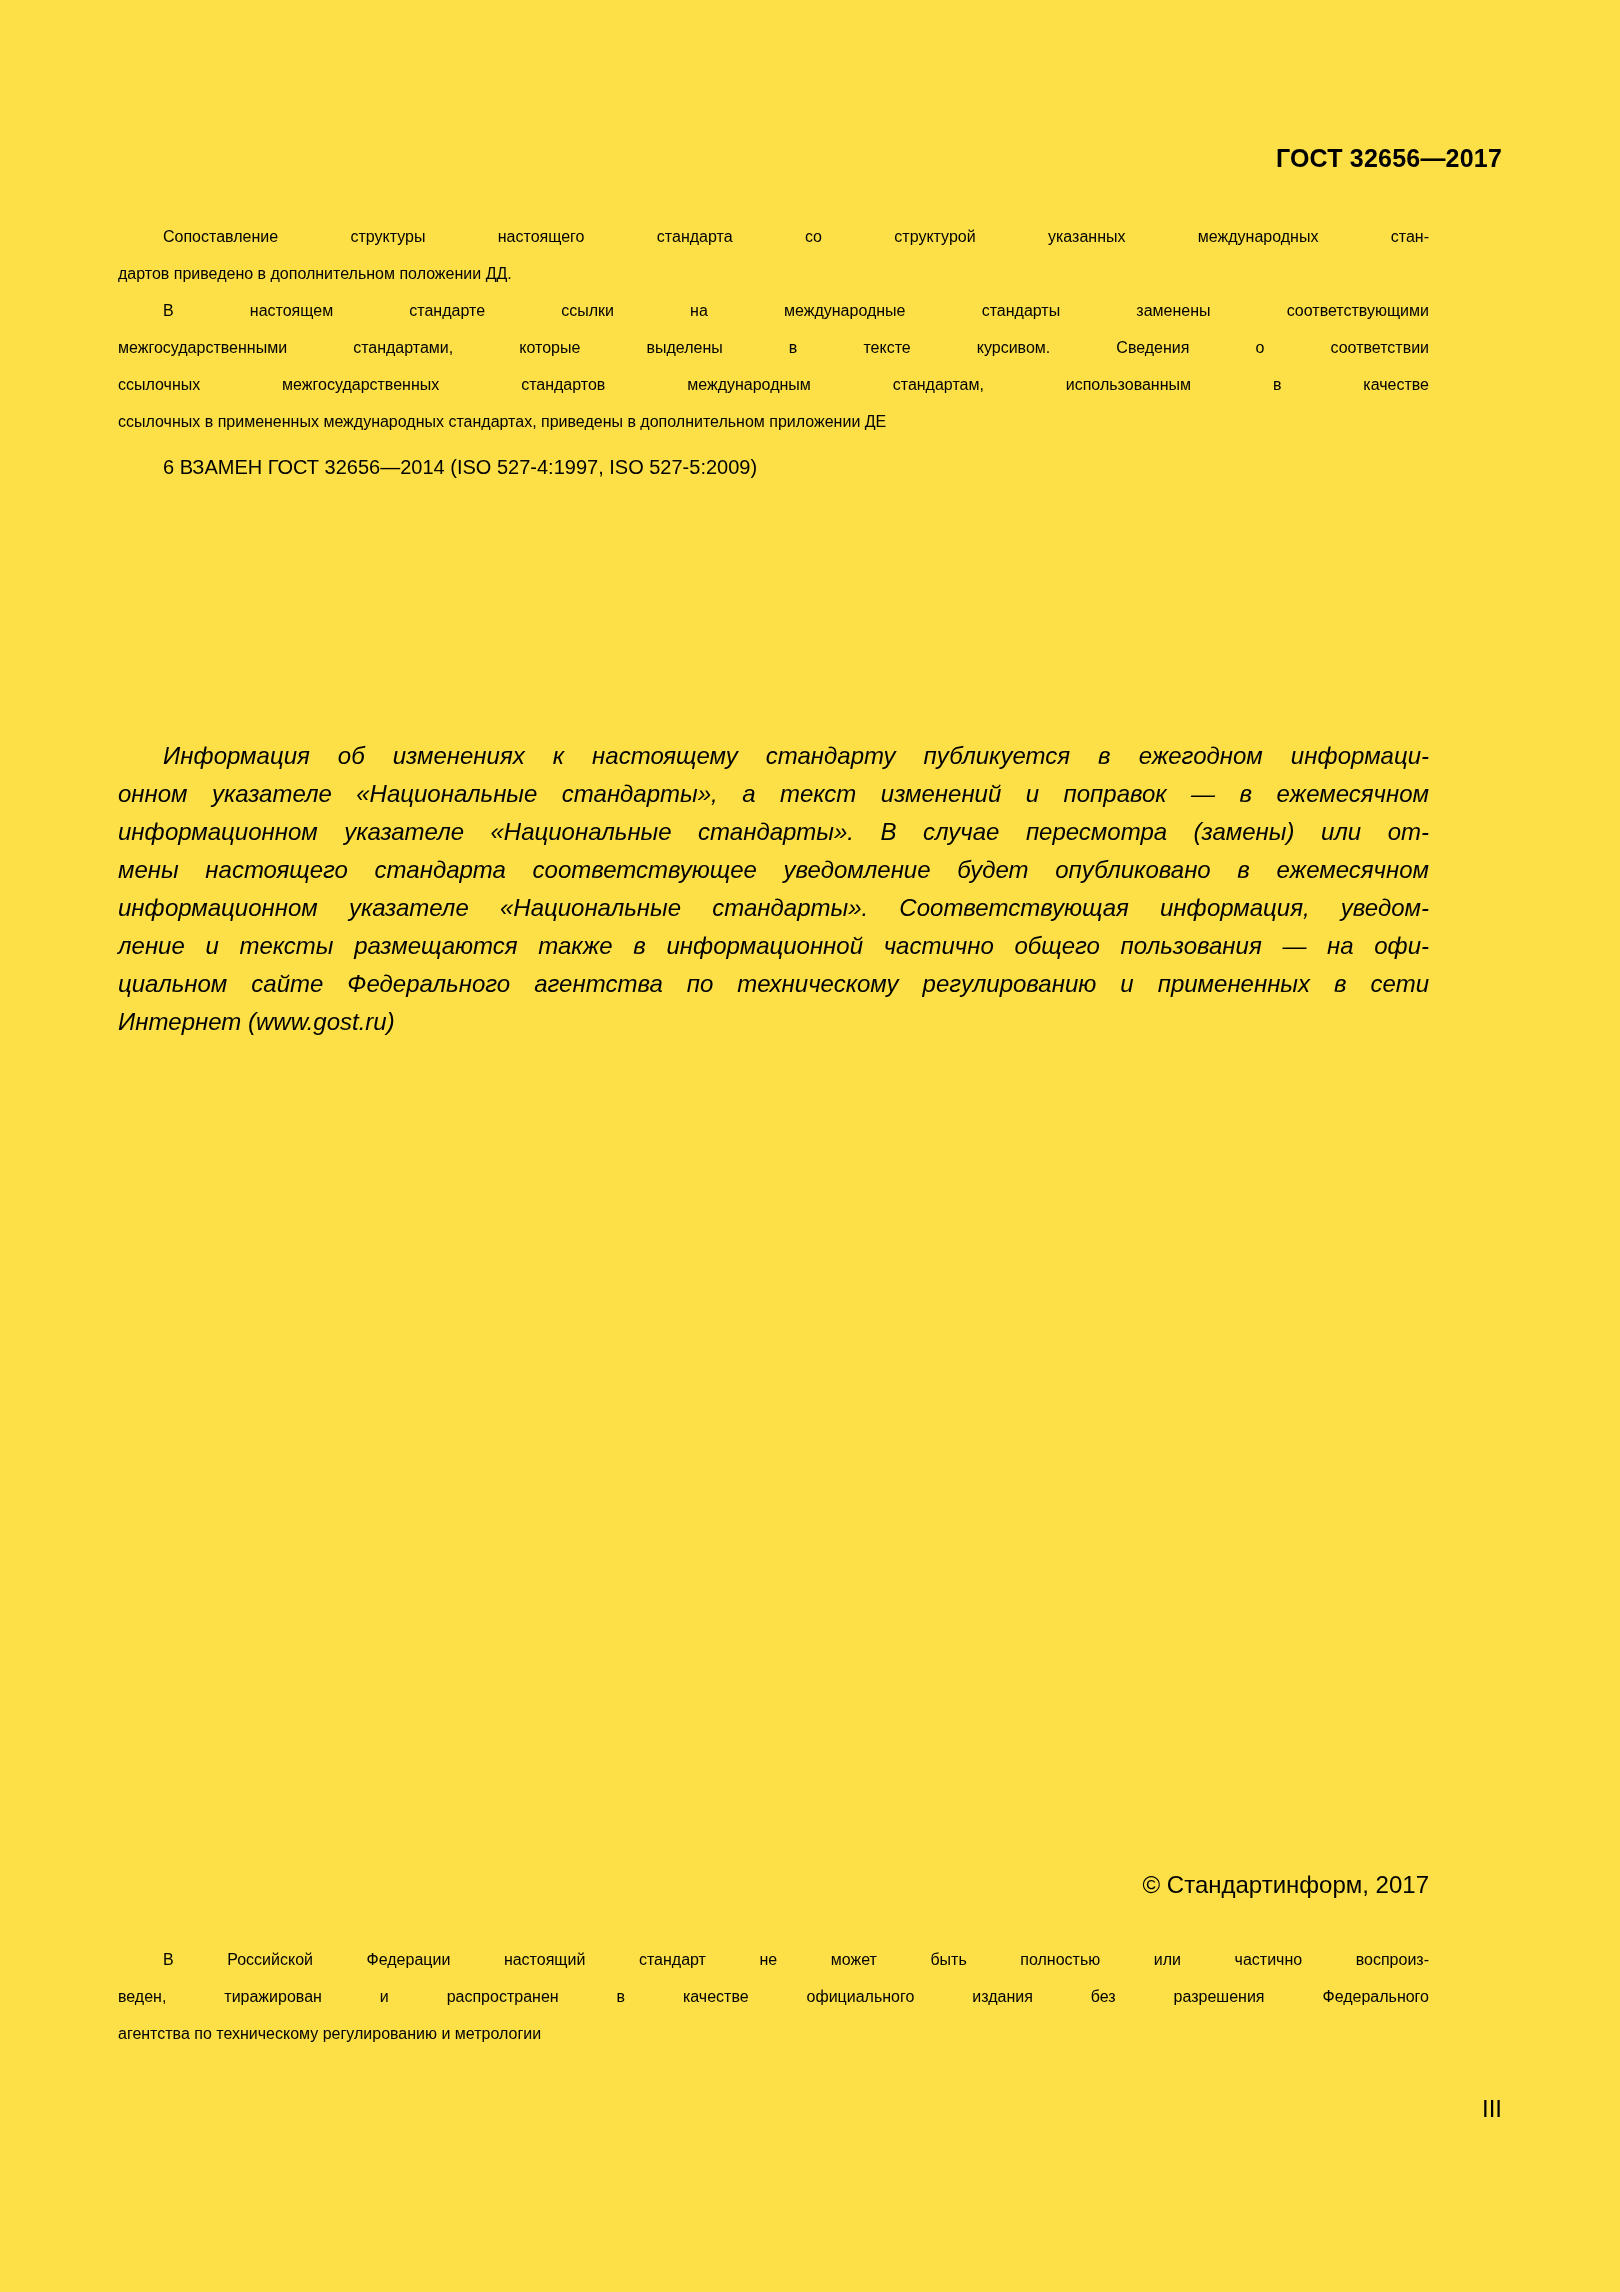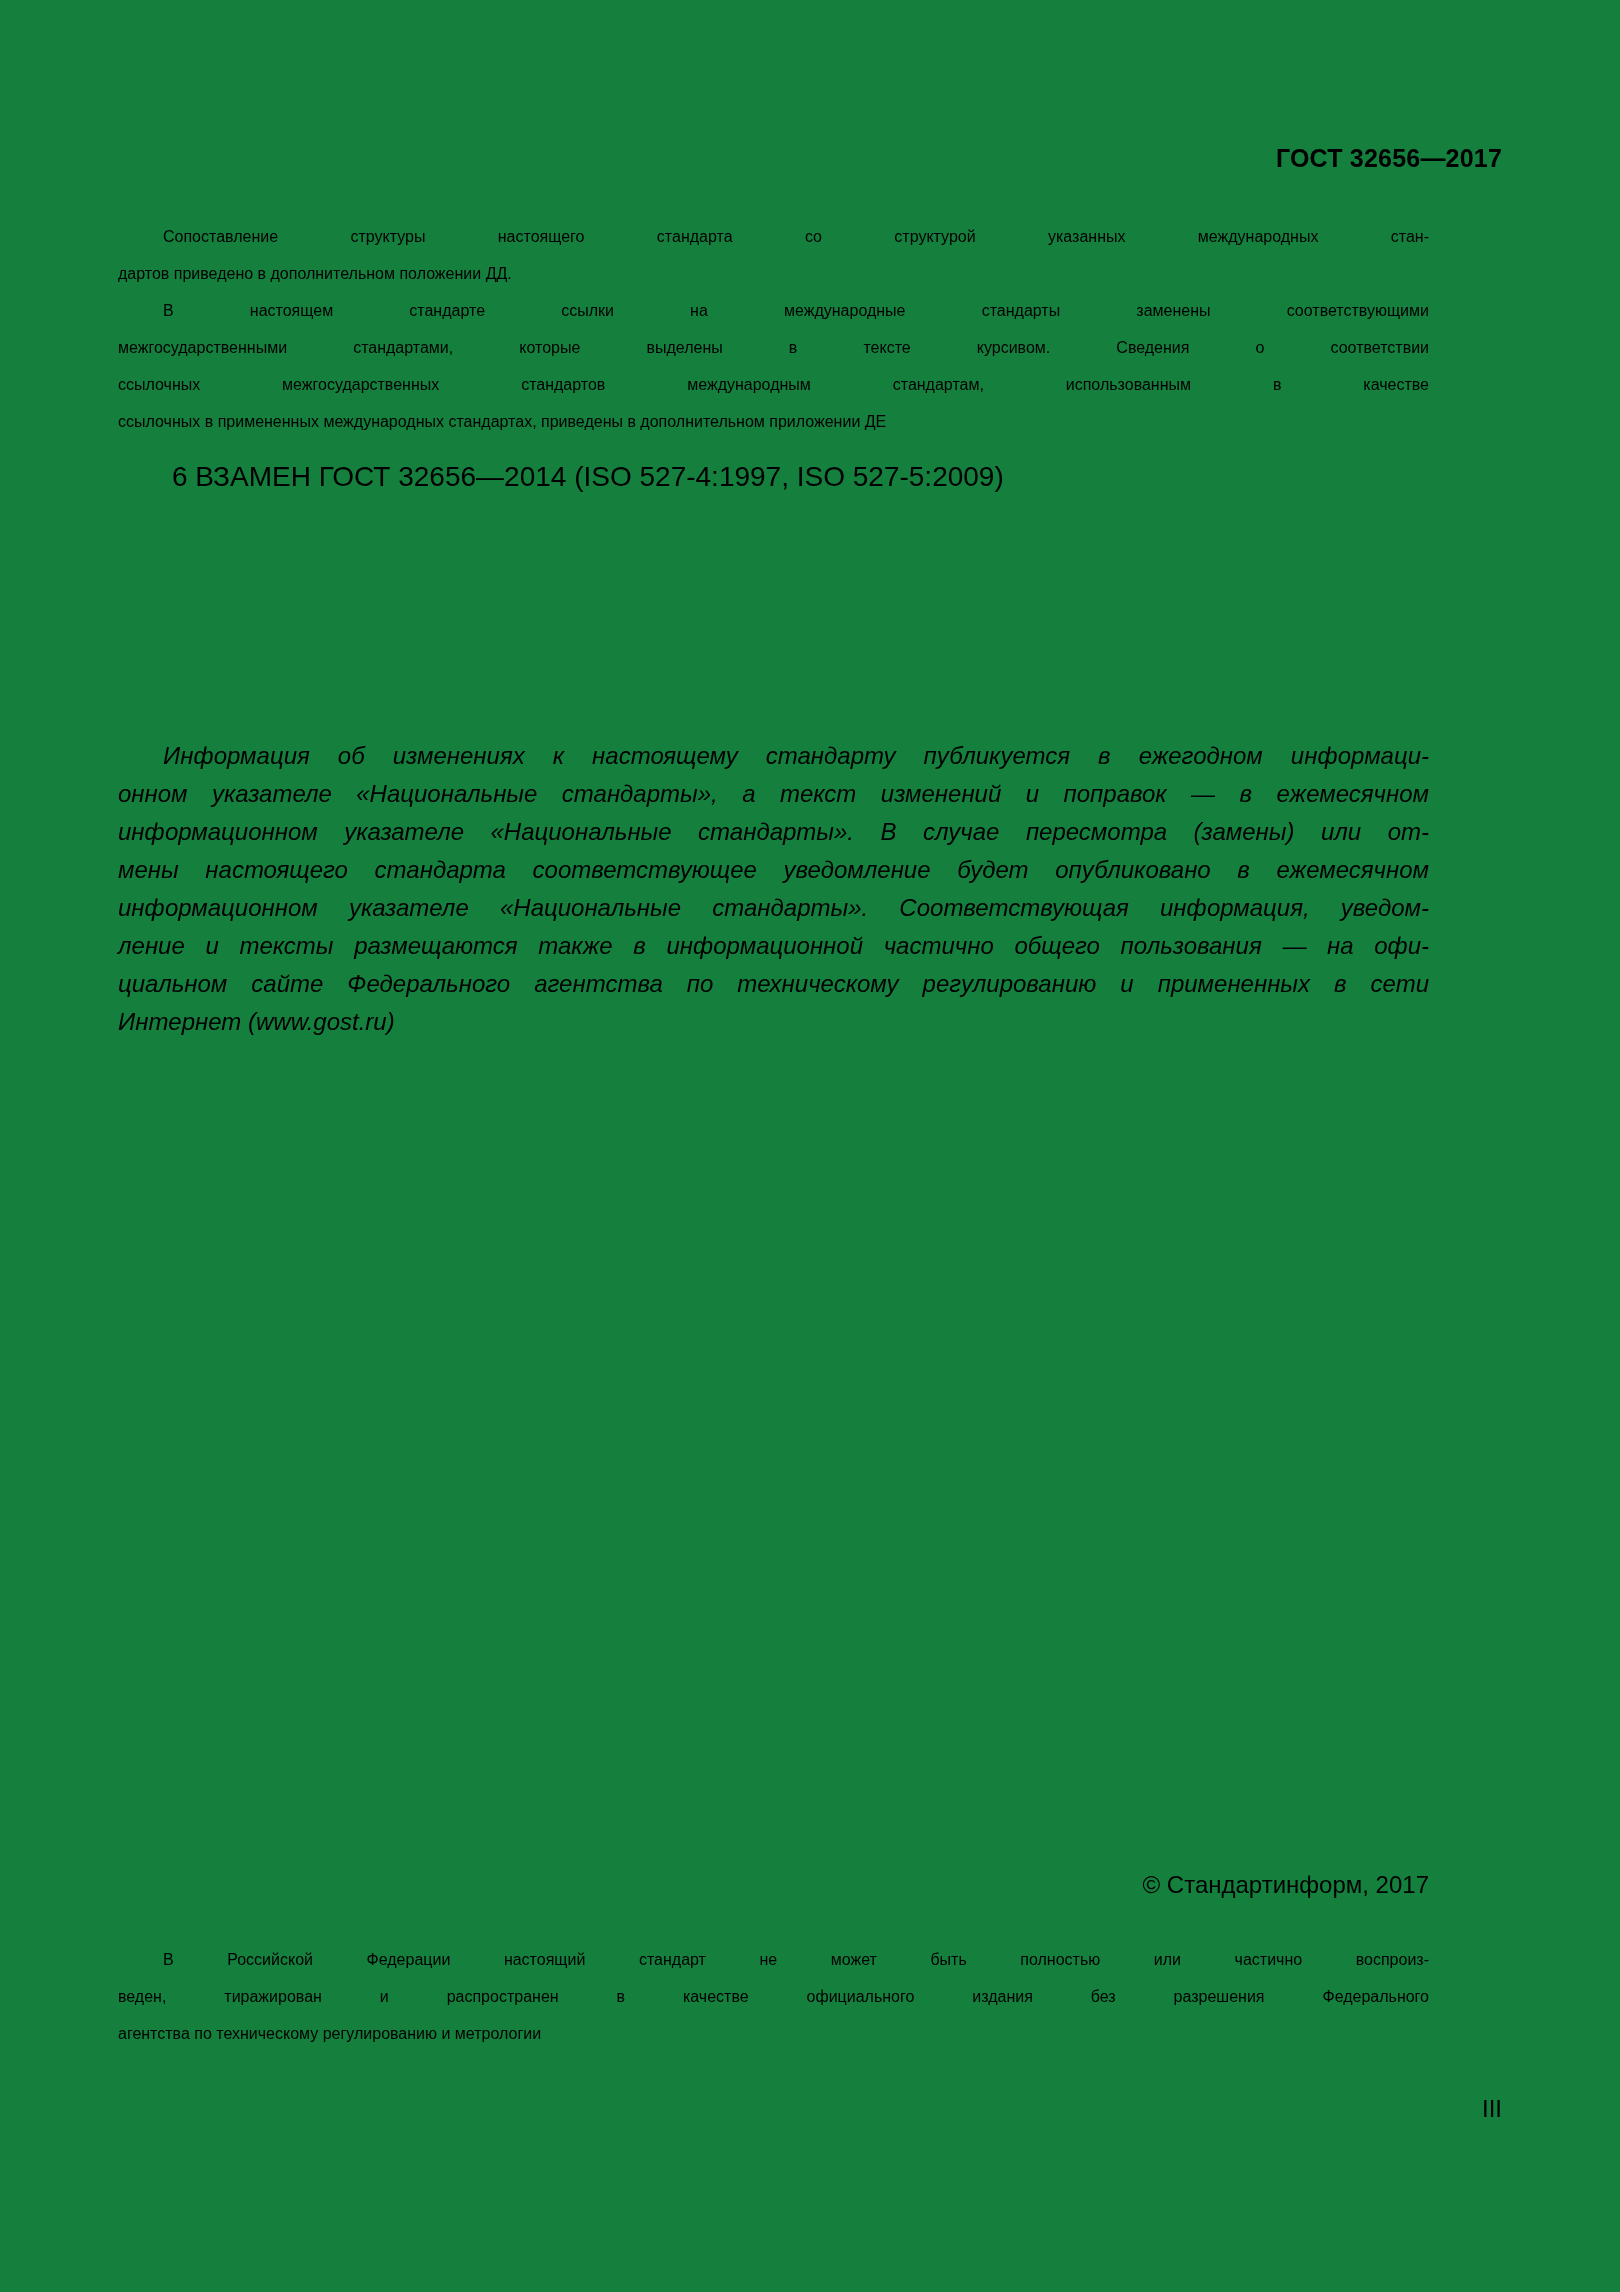--- a/index.html
+++ b/index.html
@@ -5,21 +5,21 @@
 <style>
   html, body {
     margin: 0;
     padding: 0;
     background: #ffffff;
   }
   .page {
     position: relative;
     width: 1620px;
     height: 2293px;
-    background: #15803d;
+    background: #fde047;
     margin: 0 auto;
     font-family: "Liberation Sans", sans-serif;
     color: #000000;
     overflow: hidden;
     box-sizing: border-box;
   }
 
   
   .header {
     position: absolute;
@@ -54,22 +54,22 @@
   
   .block-intro {
     top: 218px;
   }
 
   
   .block-clause {
     top: 449px;
   }
   .clause-line {
-    margin: 9px;
-    font-size: 28px;
+    margin: 0;
+    font-size: 20px;
     line-height: 37px;
     text-indent: 45px;
     white-space: nowrap;
   }
 
   
   .block-notice {
     top: 737px;
   }
   p.notice-par {

